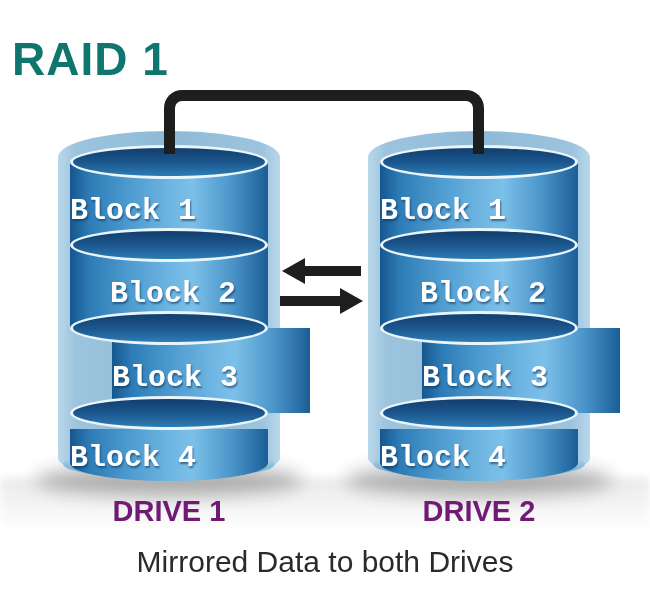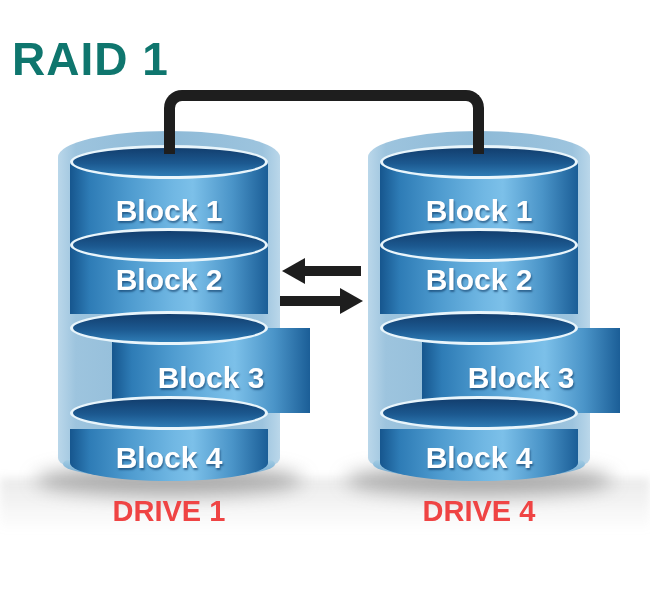--- a/index.html
+++ b/index.html
@@ -49,25 +49,25 @@
   }
   .bottom-lip {
     position:absolute; left:5px; right:5px; bottom:1px; height:30px;
     border-radius:50%;
     background:linear-gradient(180deg,#e6f3fa 0%,#9fc9e2 40%,#5f9dc9 100%);
   }
 
   .block-body {
     position:absolute; left:12px; width:198px; box-sizing:border-box;
     background:linear-gradient(90deg,#16568e 0%,#2e7cb6 10%,#4e9bcf 30%,#70b7e3 52%,#7cc0e9 62%,#4a94c8 82%,#1b5e97 100%);
-    display:flex; justify-content:center; align-items:center;
-    padding-top:14px; z-index:2;
+    display:flex; align-items:center;
+    padding-top:14px; z-index:2;font-family:Liberation Mono, monospace;
   }
   .b1 { top:31px;  height:83px; }
-  .b2 { top:100px; height:83px; }
+  .b2 { top:114px; height:83px;padding-left:40px; }
   .b3 { top:197px; height:85px;margin-left:42px; }
   .b4 { top:298px; height:52px; padding-top:6px;
         border-radius:0 0 50% 50% / 0 0 18px 18px; }
 
   .block-label {
     color:#ffffff; font-weight:bold; font-size:30px;
     text-shadow:1px 2px 2px rgba(12,54,96,.6); white-space:nowrap;
   }
 
   .block-ellipse {
@@ -89,21 +89,21 @@
   .arrow-left  .head  { left:0; top:0; border-right:23px solid #1e1e1e; }
   .arrow-left  { left:282px; top:258px; width:80px; height:26px; }
 
   .arrow-right .shaft { left:0; top:8px; width:62px; }
   .arrow-right .head  { left:60px; top:0; border-left:23px solid #1e1e1e; }
   .arrow-right { left:280px; top:288px; width:84px; height:26px; }
 
   
   .drive-label {
     position:absolute; top:495px; width:222px; text-align:center;
-    font-size:29px; font-weight:bold; color:#ef4444; z-index:6;
+    font-size:29px; font-weight:bold; color:#701a75; z-index:6;
   }
   .drive-label.left  { left:58px; }
   .drive-label.right { left:368px; }
 
   .caption {
     position:absolute; top:545px; left:0; width:100%; text-align:center;
     font-size:30px; font-weight:normal; color:#2a2a2a; z-index:6;
   }
 </style>
 </head>
@@ -168,15 +168,16 @@
   <div class="arrow arrow-left">
     <span class="head"></span>
     <span class="shaft"></span>
   </div>
   <div class="arrow arrow-right">
     <span class="shaft"></span>
     <span class="head"></span>
   </div>
 
   <div class="drive-label left">DRIVE 1</div>
-  <div class="drive-label right">DRIVE 4</div>
+  <div class="drive-label right">DRIVE 2</div>
+  <div class="caption">Mirrored Data to both Drives</div>
 
 </div>
 
 </body></html>

